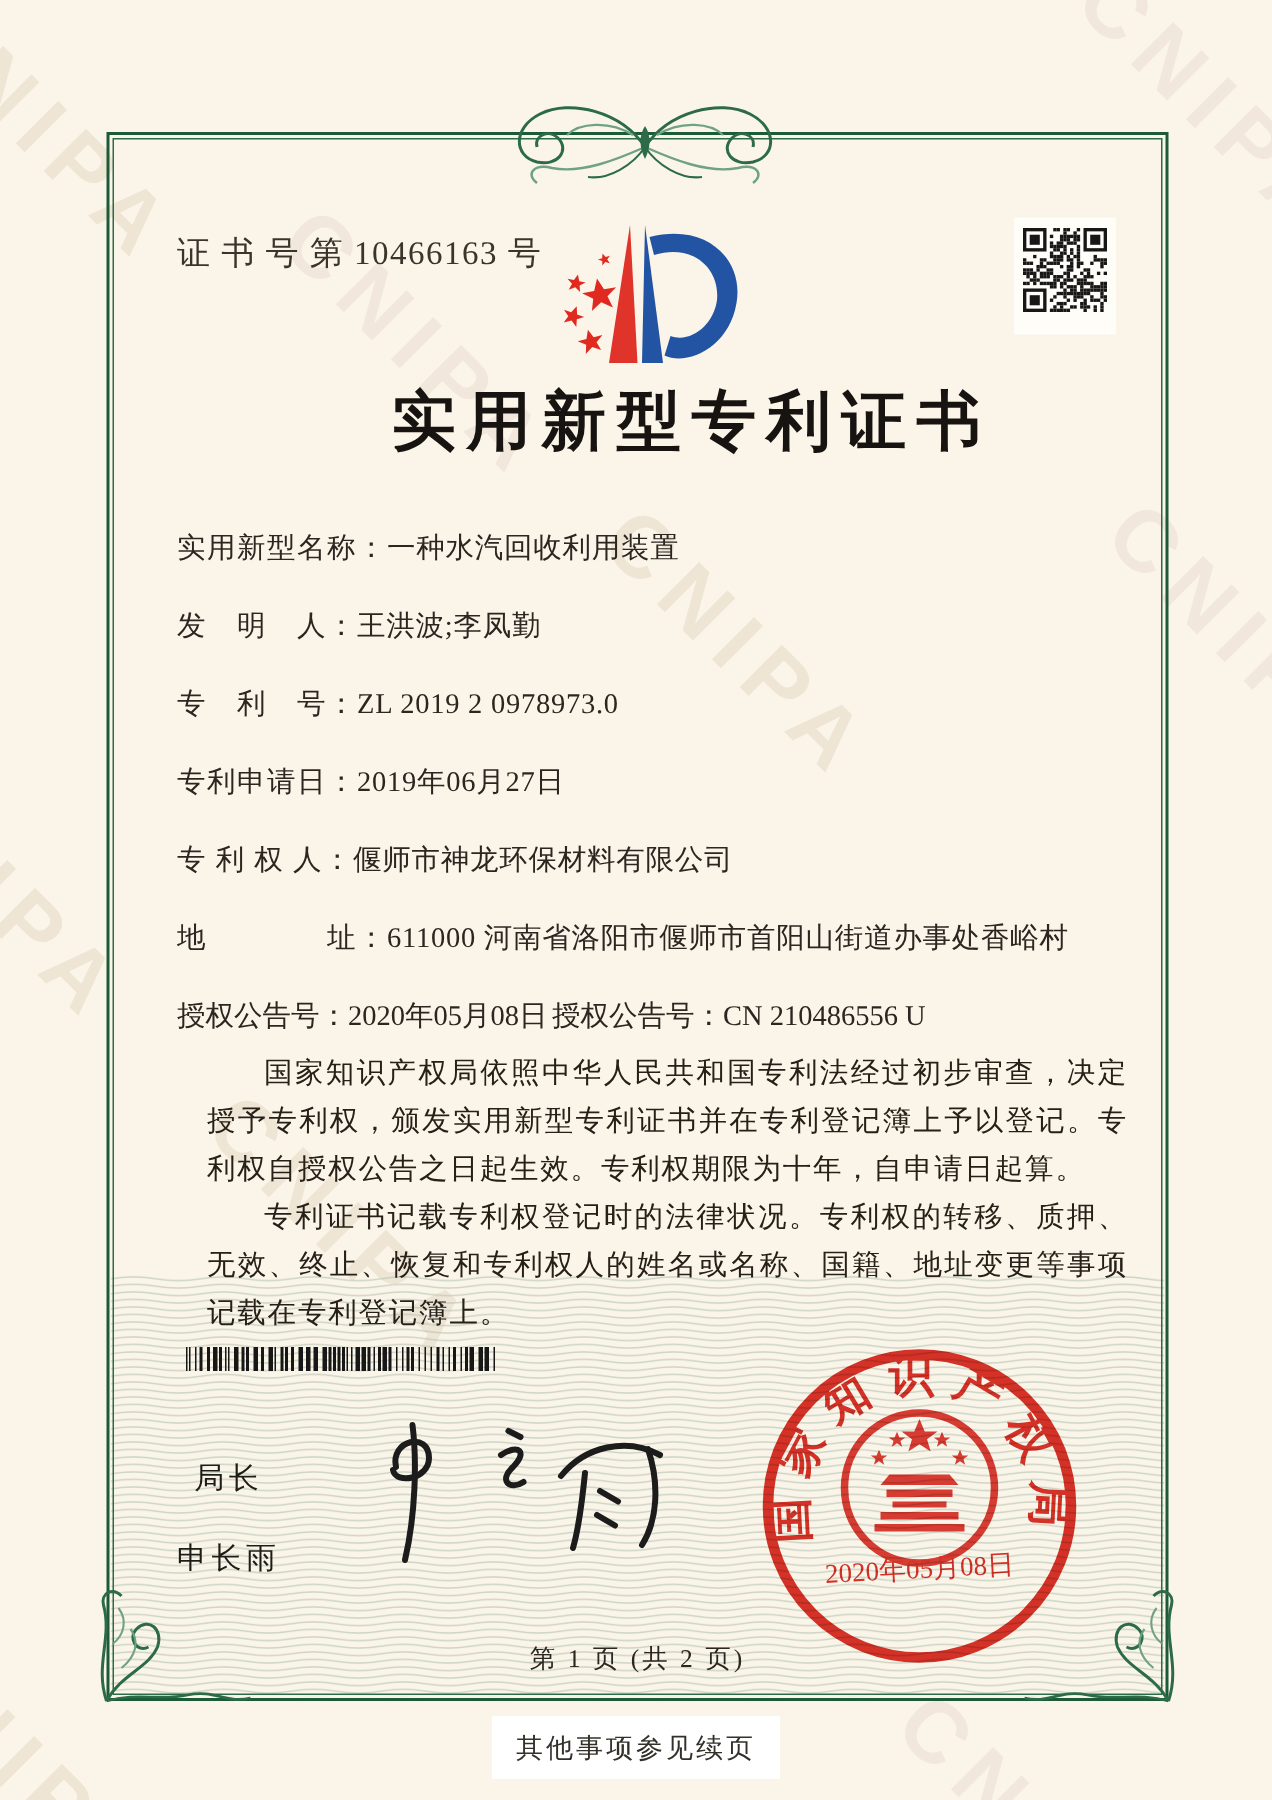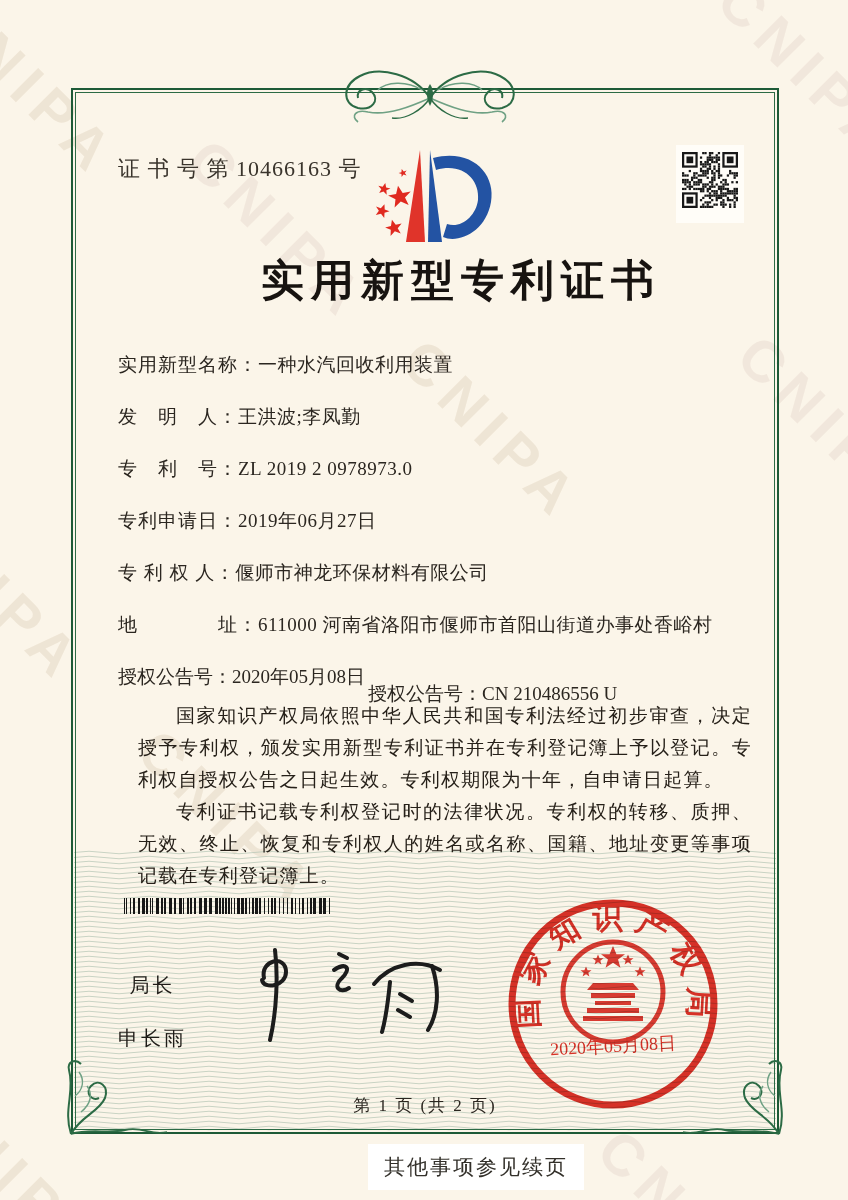--- a/index.html
+++ b/index.html
@@ -28,39 +28,39 @@
   .qrbox svg { position:absolute; left:6px; top:7px; }
 
   .title { position:absolute; left:71px; top:252px; width:708px; text-align:center;
            font-size:43px; font-weight:bold; letter-spacing:7px; color:#171310;margin-left:36px; }
 
   .rows { position:absolute; left:118px; top:352px; width:600px; }
   .row { position:relative; height:52px; font-size:19px; color:#2b2620; }
   .row .lbl { letter-spacing:1px; }
   .row .val { letter-spacing:.5px; }
   .row-grant { position:relative; height:30px; font-size:19px; color:#2b2620; }
-  .pair2 { position:absolute; left:250px; top:17px;text-align:right; }
+  .pair2 { position:absolute; left:250px; top:0;text-align:right; }
 
   .paras { position:absolute; left:98px; top:700px; width:654px;
            font-size:19px; line-height:32px; color:#262019; letter-spacing:1.2px; }
   .paras p { text-indent:2em; text-align:justify;margin-left:40px; }
 
   .barcode { position:absolute; left:122px; top:898px; }
 
   .official { position:absolute; left:118px; top:972px; font-family:"Liberation Sans", sans-serif;
               font-size:20px; color:#1f1c18; letter-spacing:3px;text-align:center; }
   .official .name { margin-top:26px; }
   .sig { position:absolute; left:242px; top:942px; }
 
   .seal { position:absolute; left:505px; top:896px; opacity:.95; mix-blend-mode:multiply; }
 
   .pageinfo { position:absolute; left:71px; top:1094px; width:708px; text-align:center;
               font-size:17px; color:#2b2620; letter-spacing:2px; }
   .contnote { position:absolute; left:328px; top:1144px; background:#ffffff; padding:9px 16px;
-              font-size:21px; color:#33302a; letter-spacing:2px;margin-left:40px; }
+              font-size:18px; color:#33302a; letter-spacing:2px; }
 </style>
 </head>
 <body>
 
 <div class="page">
 
   <div class="wm" style="left:-28px; top:-18px;">CNIPA</div>
   <div class="wm pink" style="left:222px; top:126px;">CNIPA</div>
   <div class="wm pink" style="left:752px; top:-34px;">CNIPA</div>
   <div class="wm" style="left:436px; top:326px;">CNIPA</div>

